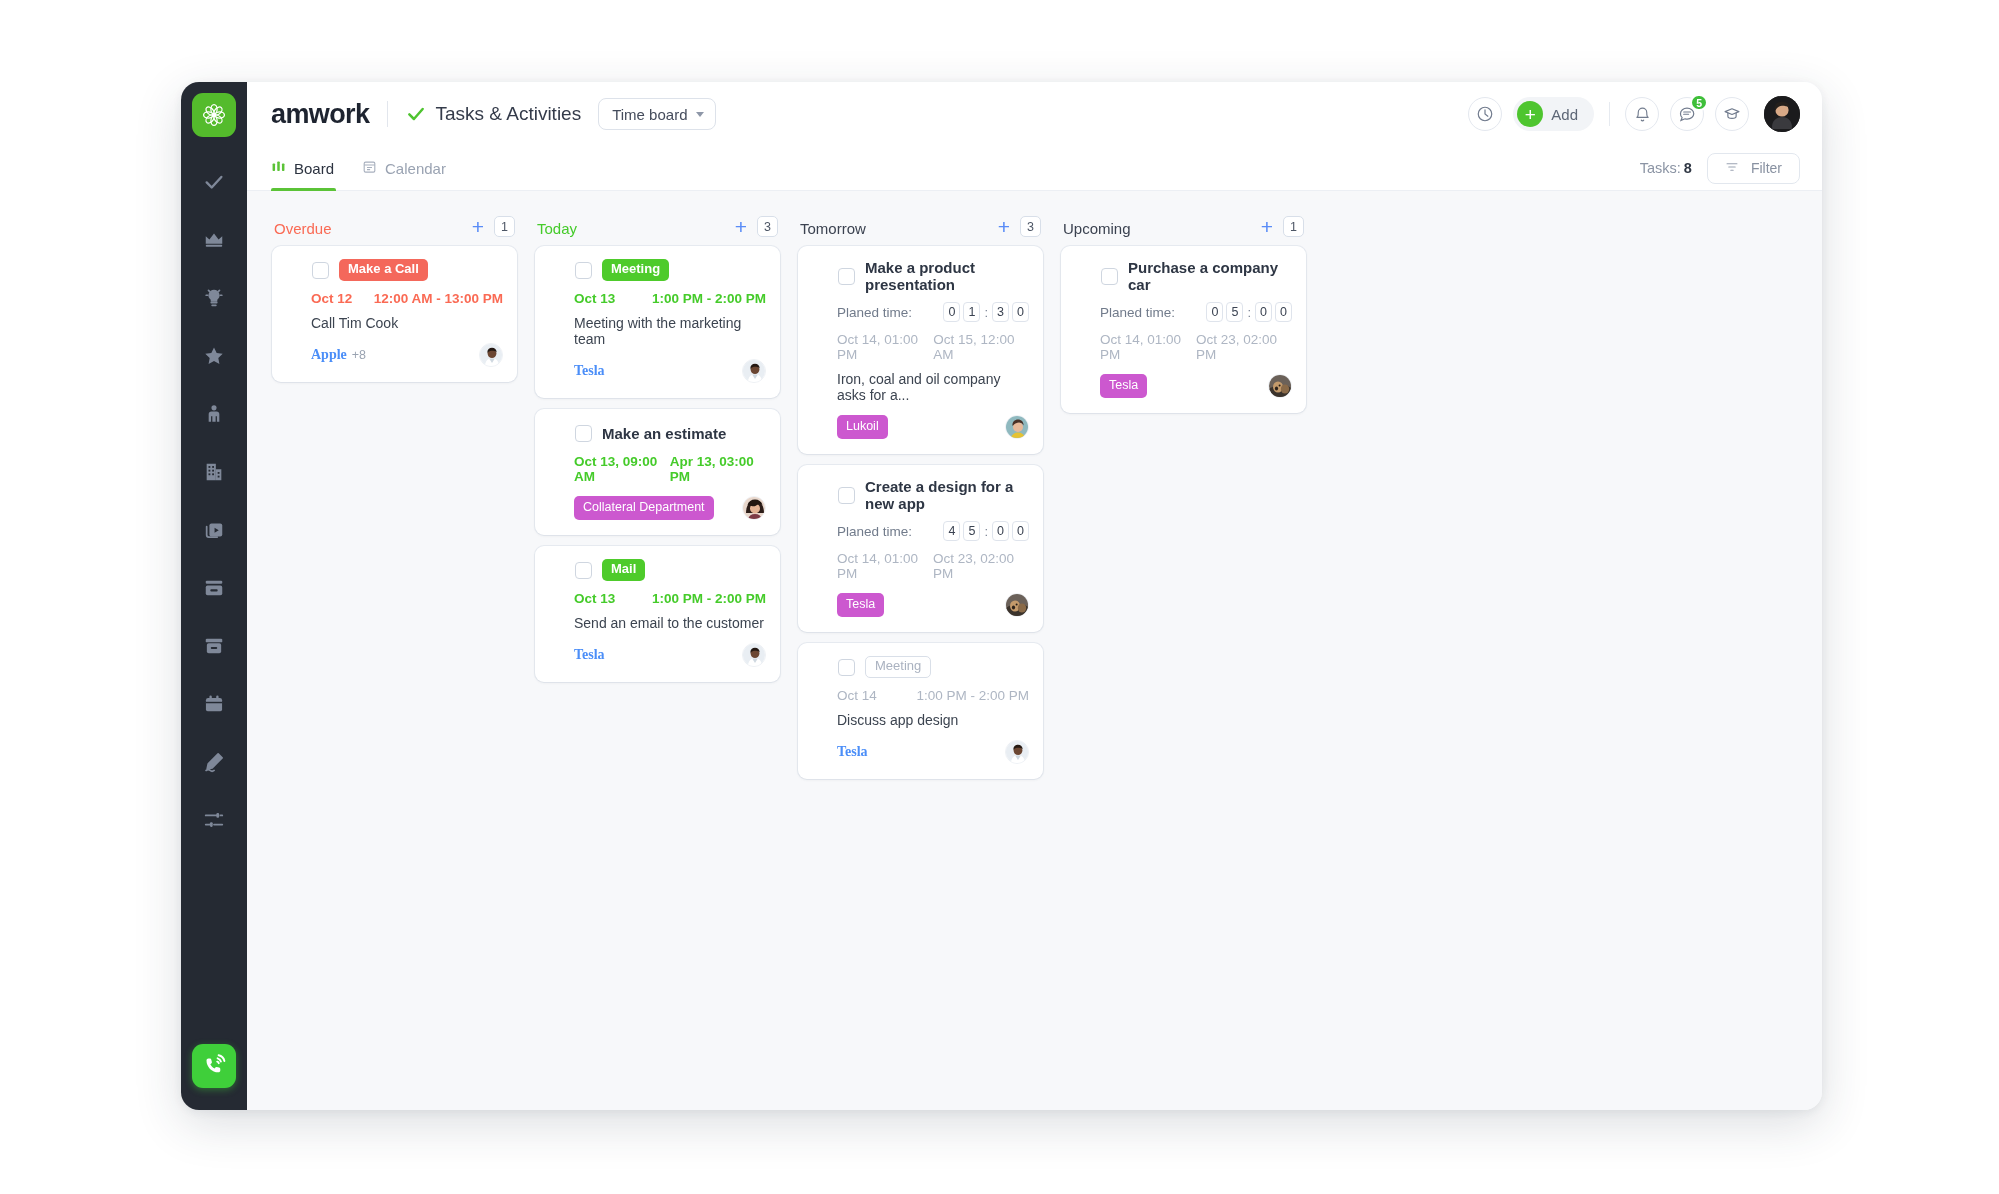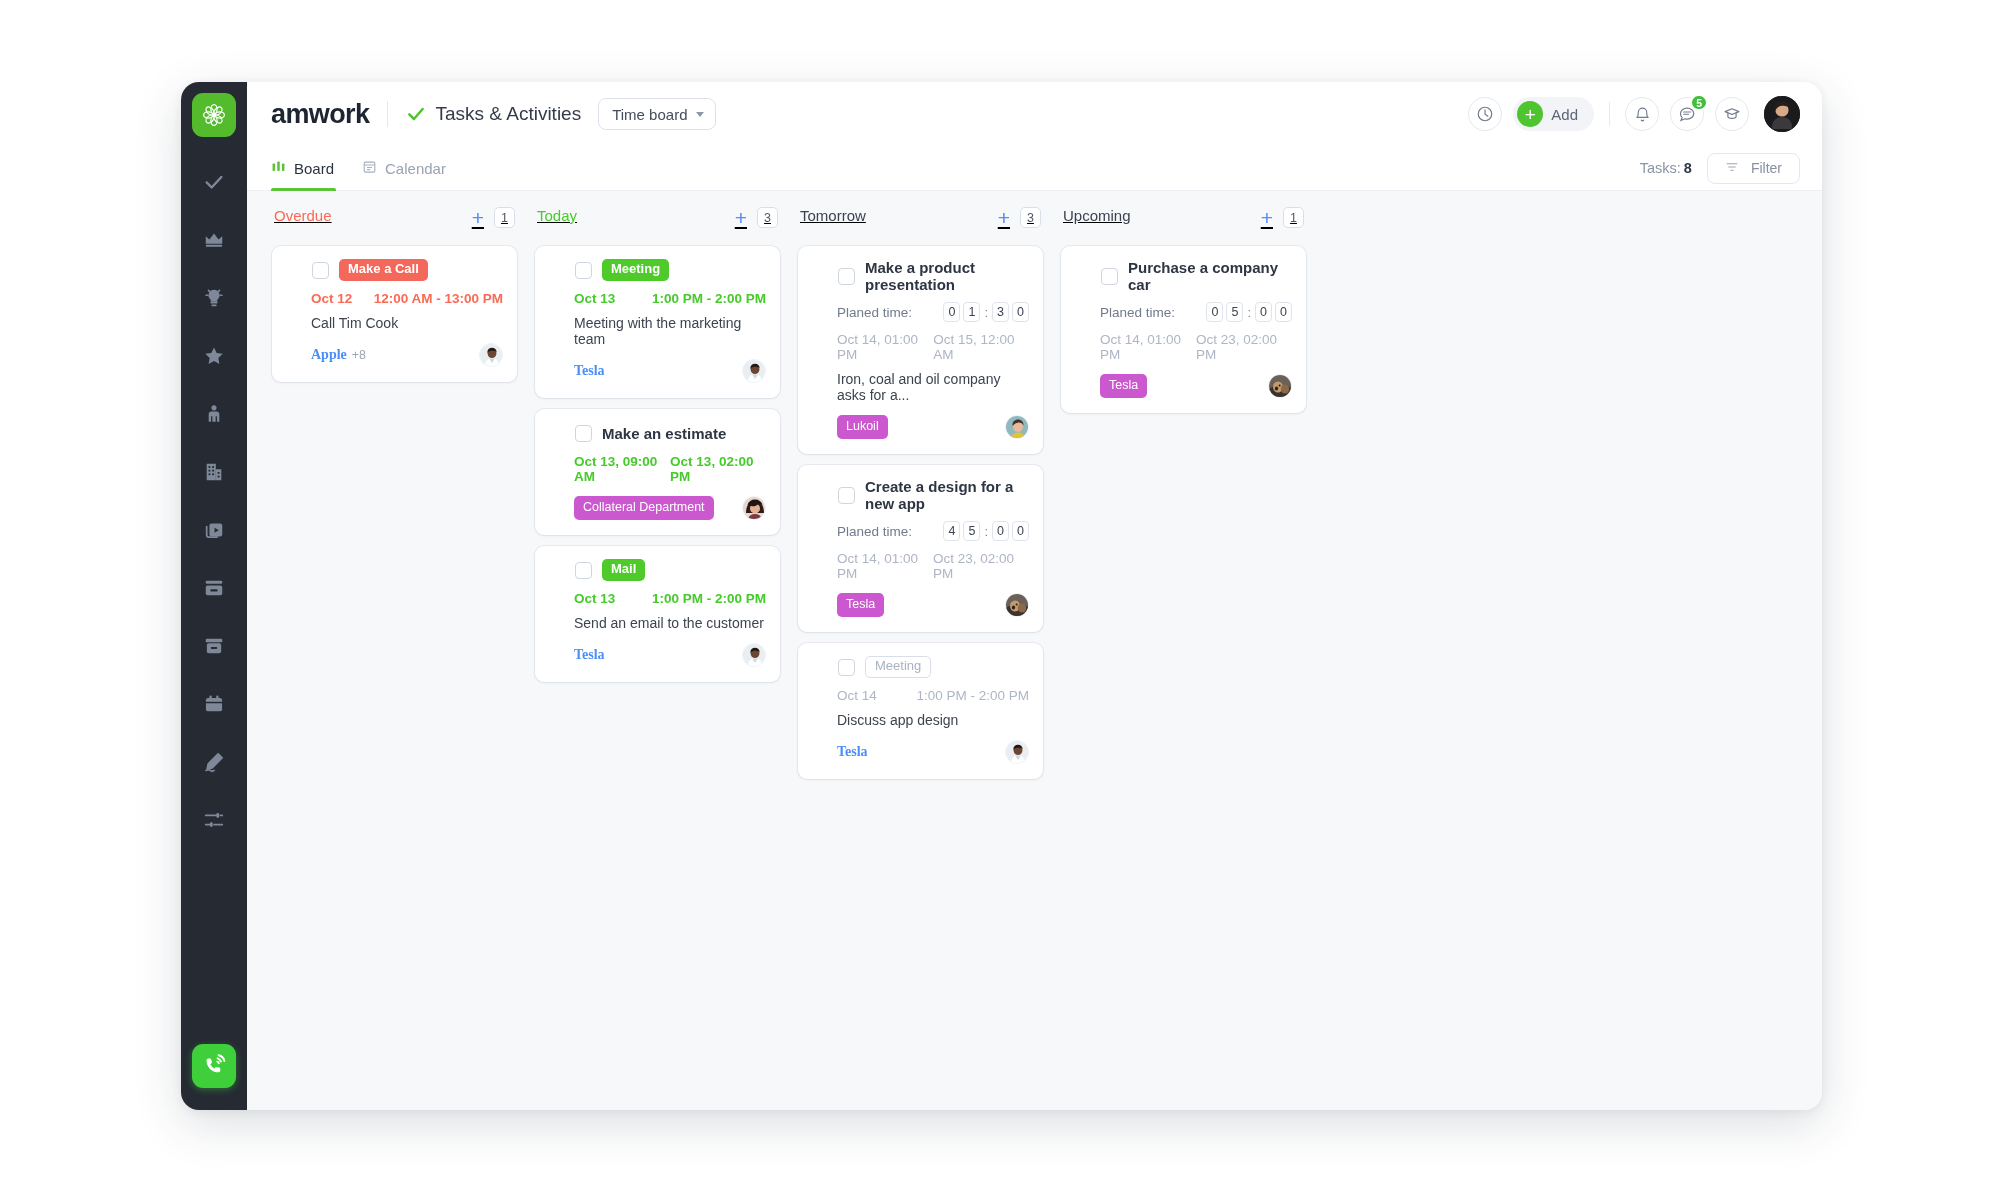--- a/index.html
+++ b/index.html
@@ -104,21 +104,21 @@
   .filter-btn {
     height:31px; border:1px solid #e2e7ee; border-radius:8px; background:#fff;
     display:flex; align-items:center; gap:12px; padding:0 17px; font-size:14px; color:#8891a1; cursor:pointer;
   }
 
   
   .board {
     flex:1 1 auto; display:flex; gap: 0px; padding: 16px 18px 0 16px; overflow:hidden;
   }
   .col { width: 263px; flex:0 0 263px; padding: 0 9px; }
-  .col-head { display:flex; align-items:flex-start; height: 30px; margin-bottom: 9px; padding: 0 2px; text-decoration: underline; }
+  .col-head { display:flex; align-items:flex-end; height: 30px; margin-bottom: 9px; padding: 0 2px; }
   .col-title { font-size:15px; font-weight:400; }
   .col-title.overdue { color:#fa6a54; }
   .col-title.today { color:#45cb2a; }
   .col-title.plain { color:#3b4250; }
   .col-actions { margin-left:auto; display:flex; align-items:center; gap:10px; }
   .plus-ico { color:#5a8cf7; font-size:21px; line-height:1; cursor:pointer; font-weight:300; }
   .count-box {
     min-width:21px;height:21px;border:1px solid #d8dfe9;border-radius:5px;background:#fff;
     display:flex;align-items:center;justify-content:center;font-size:12.5px;color:#4d5665;padding:0 4px;
   }
@@ -436,21 +436,21 @@
                   </svg></span>
               </div>
             </div>
             <div class="card">
               <div class="card-row1">
                 <span class="cb"></span>
                 <span class="card-title">Make an estimate</span>
               </div>
               <div class="timerow">
                 <span class="t-green">Oct 13, 09:00 AM</span>
-                <span class="t-green">Oct 13, 02:00 PM</span>
+                <span class="t-green">Apr 13, 03:00 PM</span>
               </div>
               <div class="footrow">
                 <span class="tag">Collateral Department</span>
                 <span class="av"><svg width="24" height="24" viewBox="0 0 24 24">
                     <rect width="24" height="24" fill="#e8d7cc"></rect>
                     <path d="M3 16c0-7 3-12 9-12s9 5 9 12z" fill="#2c1d18"></path>
                     <circle cx="12" cy="11.5" r="5" fill="#e3b293"></circle>
                     <path d="M12 17c4.3 0 7 2.6 7.6 7H4.4C5 19.6 7.7 17 12 17z" fill="#7d3b46"></path>
                     <path d="M4.5 8C5.6 4.6 8.3 2.6 12 2.6S18.4 4.6 19.5 8c-1.3-1-3-1.2-4.4-.6-1.8.8-3.2 2.2-5.4 1.8C8.2 8.9 6.3 8 4.5 8z" fill="#21150f"></path>
                   </svg></span>

